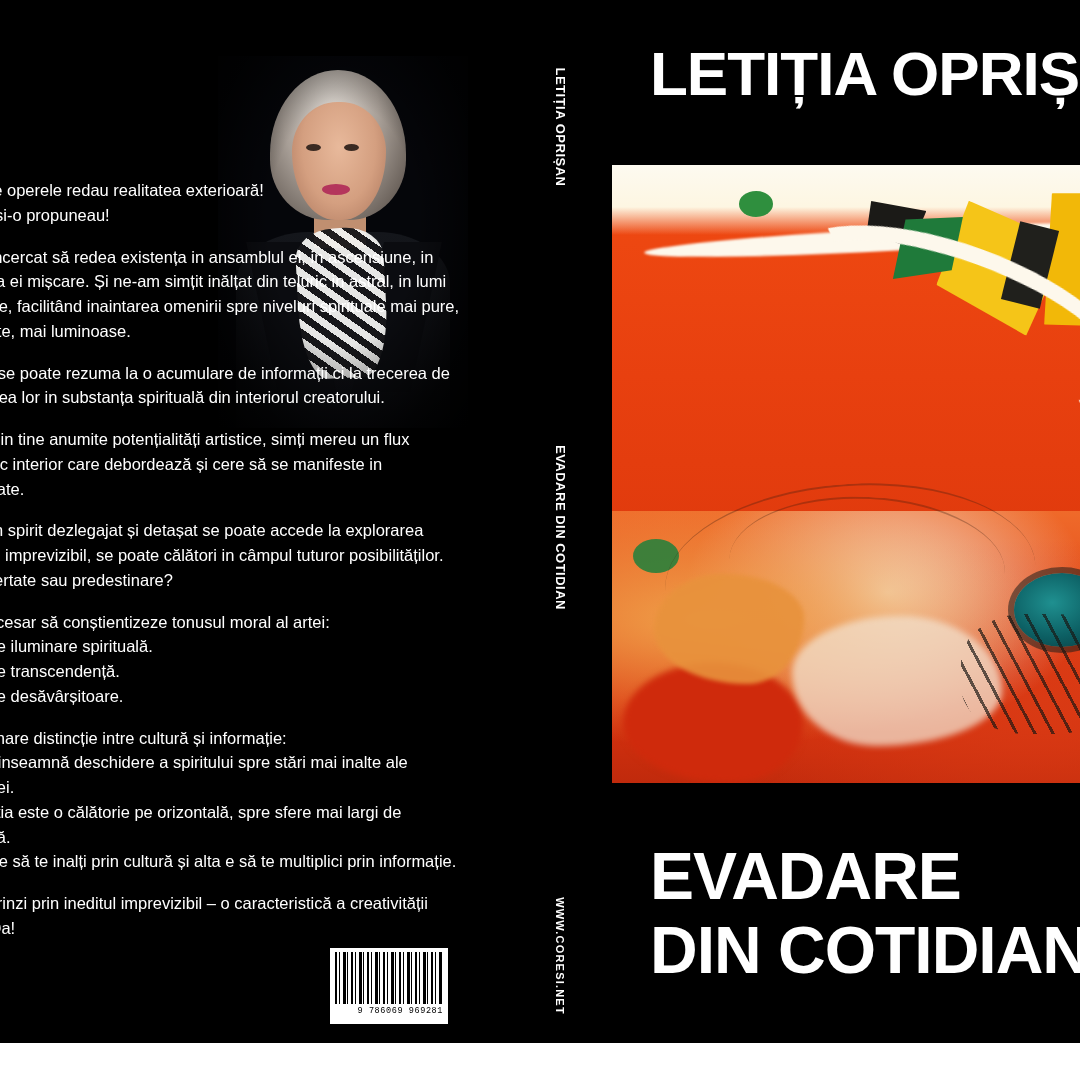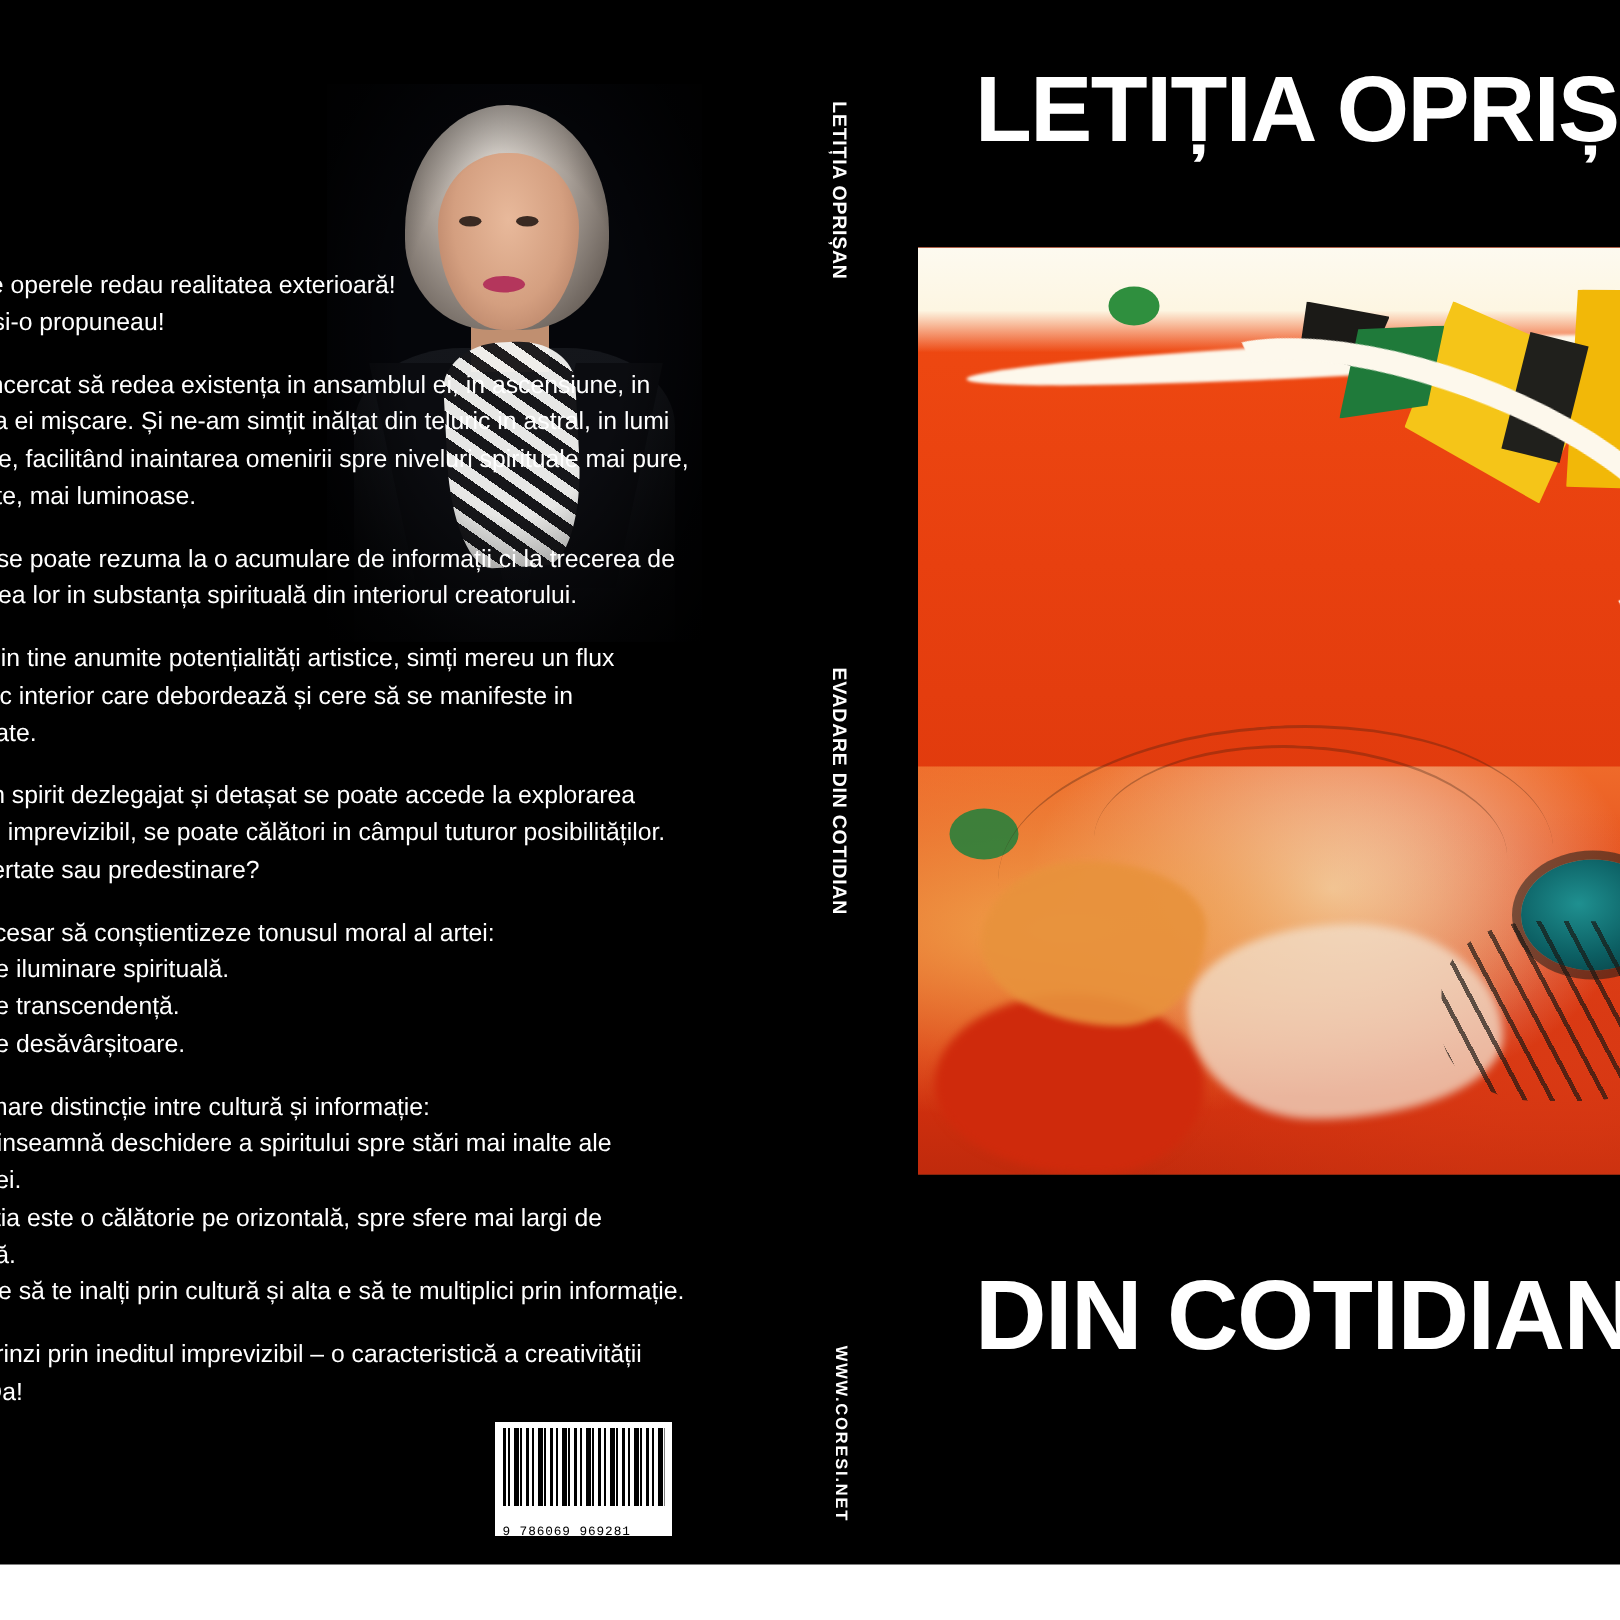--- a/index.html
+++ b/index.html
@@ -169,22 +169,22 @@
     background:
       repeating-linear-gradient(90deg,
         #000 0 2px, #fff 2px 4px, #000 4px 5px, #fff 5px 8px,
         #000 8px 11px, #fff 11px 12px, #000 12px 13px, #fff 13px 16px);
   }
   .barcode-num {
     font-family: "Liberation Mono", monospace;
     font-size: 8.5px;
     letter-spacing: 0.6px;
     color: #000;
-    text-align: left;
-    margin-top: 12px;
+    text-align: right;
+    margin-top: 2px;
     white-space: nowrap;
   }
 
   
   .spine {
     position: absolute;
     left: 512px;
     top: 0;
     width: 96px;
     height: 1043px;
@@ -520,16 +520,17 @@
       <div class="art-splash-1"></div>
       <div class="art-splash-2"></div>
       <div class="art-green-c"></div>
       <div class="art-scribble"></div>
       <div class="art-scribble2"></div>
       <div class="art-eye"></div>
       <div class="art-dark-strokes"></div>
     </div>
 
     <div class="front-title">
+      <span>EVADARE</span>
       <span class="line2">DIN COTIDIAN</span>
     </div>
   </div>
 </div>
 
 </body></html>

